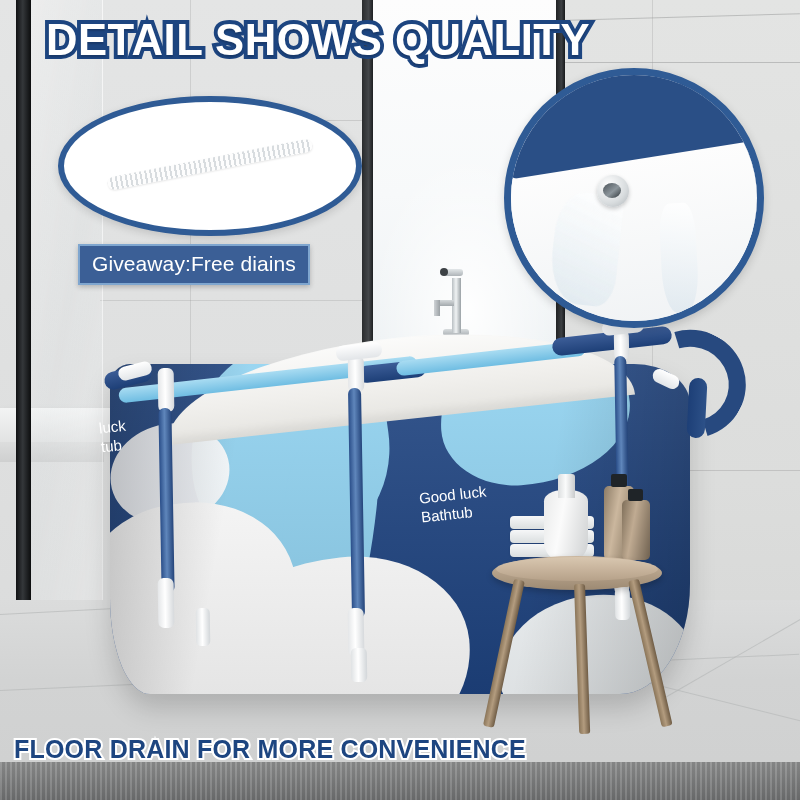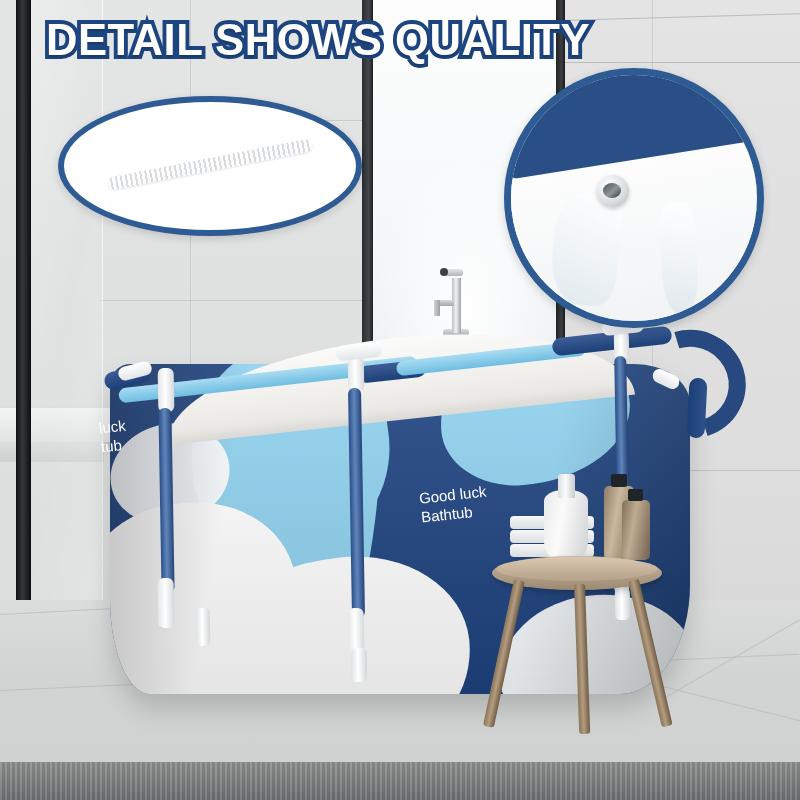--- a/index.html
+++ b/index.html
@@ -515,19 +515,21 @@
 
   <div class="circle-callout">
     <div class="cc-navy"></div>
     <div class="cc-white"></div>
     <div class="cc-water"></div>
     <div class="cc-water2"></div>
     <div class="cc-drain"></div>
     <div class="cc-drain-core"></div>
   </div>
 
+  <div class="badge" id="badge-giveaway">Giveaway:Free diains</div>
 
   <div class="headline">DETAIL SHOWS QUALITY</div>
 
   <div class="footline">
+    <div>FLOOR DRAIN FOR MORE CONVENIENCE</div>
   </div>
 
 </div>
 
 </body></html>

